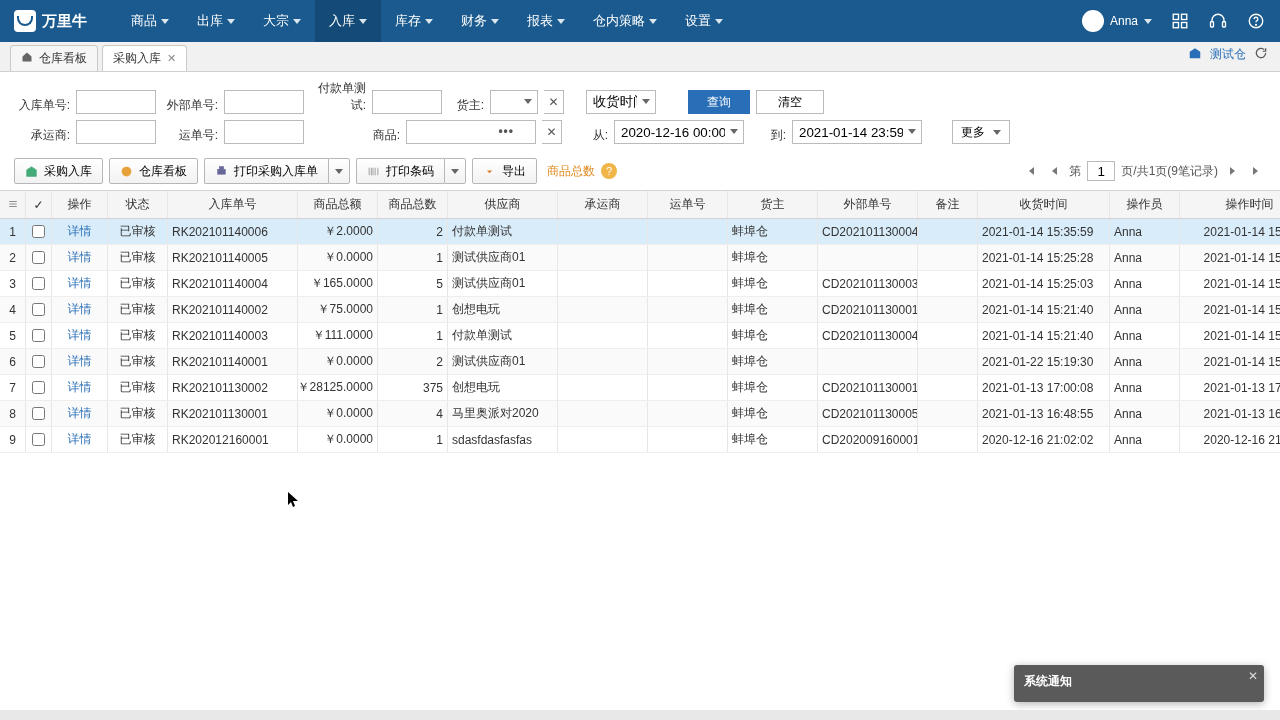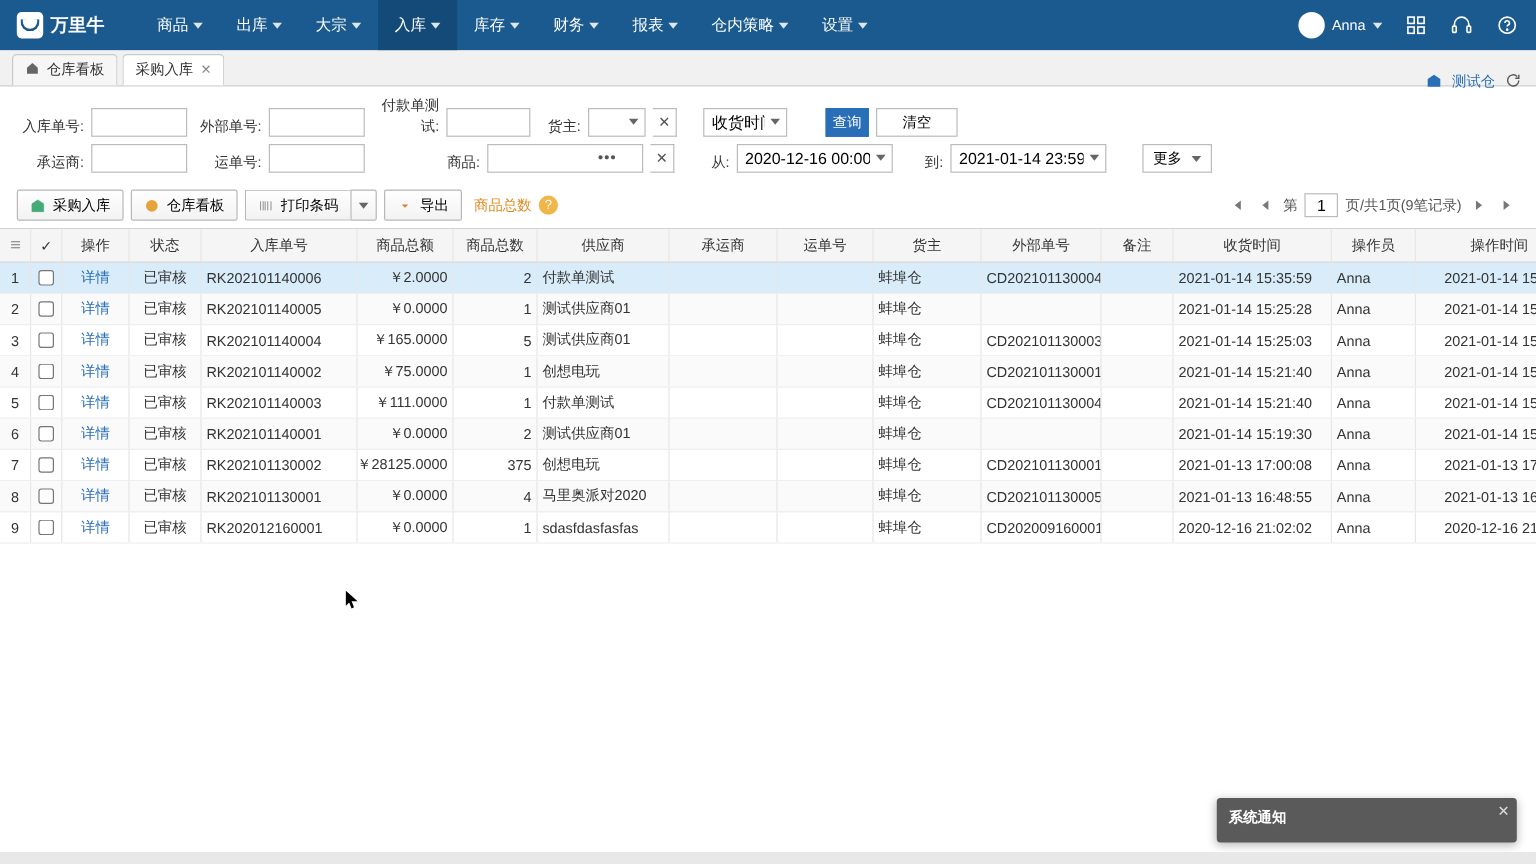--- a/index.html
+++ b/index.html
@@ -20,37 +20,37 @@
 .avatar { width:22px; height:22px; border-radius:50%; background:#fff; }
 .ticon { width:20px; height:20px; display:inline-flex; align-items:center; justify-content:center; cursor:pointer; color:#fff; }
 .ticon svg { width:18px; height:18px; fill:none; stroke:#fff; stroke-width:1.8; }
 
 
 .tabbar { height: 30px; background: #f1f1f1; border-bottom:1px solid #d0d0d0; display:flex; align-items:flex-end; padding-left:10px; position:relative;}
 .tab { height:26px; padding:0 10px; display:flex; align-items:center; gap:6px; border:1px solid #c9c9c9; border-bottom:none; background:#f6f6f6; border-radius:4px 4px 0 0; margin-right:4px; font-size:12px; cursor:pointer;}
 .tab.active { background:#fff; }
 .tab .home-icon svg{width:12px;height:12px;fill:#666;}
 .tab .close-x{color:#888;font-size:11px;cursor:pointer;}
-.tabbar-right { position:absolute; right:12px; top:4px; display:flex; align-items:center; gap:8px; color:#296fb7;margin-top:14px;}
+.tabbar-right { position:absolute; right:12px; top:4px; display:flex; align-items:center; gap:8px; color:#296fb7;}
 .tabbar-right .wh-icon svg{width:14px;height:14px;fill:#296fb7;}
 .tabbar-right .refresh svg{width:14px;height:14px;stroke:#555;fill:none;stroke-width:2;}
 
 
 .filters { padding:8px 14px 4px; background:#fff; }
 .frow { display:flex; align-items:flex-end; gap:6px; margin-bottom:6px; flex-wrap:wrap;}
 .flabel { width:56px; text-align:right; color:#333; }
 .tin { height:24px; border:1px solid #bbb; padding:0 6px; background:#fff; }
 .w80{width:80px;} .w70{width:70px;} .w130{width:130px;}
 .sel-wrap{position:relative; display:inline-flex;}
 .sel-wrap .tin{padding-right:18px;}
 .sel-caret{position:absolute; right:6px; top:9px; width:0;height:0;border-left:4px solid transparent;border-right:4px solid transparent;border-top:5px solid #666;cursor:pointer;}
 .xbtn{width:20px;height:24px;border:1px solid #bbb;border-left:none;background:#fff;cursor:pointer;font-size:12px;color:#555;}
 .radio-g{display:flex;align-items:center;gap:10px;margin-left:6px;}
 .radio-g label{display:flex;align-items:center;gap:3px;cursor:pointer;}
-.btn{height:24px;padding:0 5px;border:1px solid #bbb;background:#fff;cursor:pointer;font-size:12px;}
+.btn{height:24px;padding:0 18px;border:1px solid #bbb;background:#fff;cursor:pointer;font-size:12px;}
 .btn.primary{background:#296fb7;border-color:#296fb7;color:#fff;}
 .btn.more{width:58px;padding:0 8px;display:inline-flex;align-items:center;justify-content:space-between;}
 .ellips{display:flex;align-items:center;justify-content:flex-end;padding-right:4px;}
 .dots{letter-spacing:1px;color:#555;font-weight:bold;}
 
 
 .toolbar{display:flex;align-items:center;gap:6px;padding:4px 14px 6px;}
 .tbtn{height:26px;padding:0 10px;border:1px solid #b7b7b7;background:linear-gradient(#fff,#f2f2f2);cursor:pointer;display:inline-flex;align-items:center;gap:6px;font-size:12px;border-radius:2px;}
 .tbtn svg{width:13px;height:13px;}
 .tbtn .mini-caret{width:0;height:0;border-left:4px solid transparent;border-right:4px solid transparent;border-top:5px solid #666;}
@@ -247,20 +247,32 @@
           <path d="M3 9l9-6 9 6v12H3z"></path>
         </svg>
         <span>采购入库</span>
       </button>
   <button class="tbtn">
         <svg viewBox="0 0 24 24" fill="#e7a23c">
           <circle cx="12" cy="12" r="9"></circle>
         </svg>
         <span>仓库看板</span>
       </button>
+  <span class="split">
+    <button class="tbtn">
+          <svg viewBox="0 0 24 24" fill="#669" stroke="#669">
+            <rect x="5" y="8" width="14" height="9"></rect>
+            <rect x="8" y="3" width="8" height="5"></rect>
+          </svg>
+          <span>打印采购入库单</span>
+        </button>
+    <button class="tbtn drop">
+          <span class="mini-caret"></span>
+        </button>
+  </span>
   <span class="split">
     <button class="tbtn">
           <svg viewBox="0 0 24 24" stroke="#555">
             <path d="M4 5v14M8 5v14M11 5v14M15 5v14M20 5v14"></path>
           </svg>
           <span>打印条码</span>
         </button>
     <button class="tbtn drop">
           <span class="mini-caret"></span>
         </button>
@@ -446,21 +458,21 @@
           <div class="ctr">已审核</div>
           <div>RK202101140001</div>
           <div class="num-r">￥0.0000</div>
           <div class="num-r">2</div>
           <div>测试供应商01</div>
           <div></div>
           <div></div>
           <div>蚌埠仓</div>
           <div></div>
           <div></div>
-          <div>2021-01-14 15:19:30</div>
+          <div>2021-01-22 15:19:30</div>
           <div>Anna</div>
           <div class="num-r">2021-01-14 15:21:36</div>
         </div>
         <div class="grow">
           <div class="ctr">7</div>
           <div class="ctr">
             <input type="checkbox" style="">
           </div>
           <div class="ctr">
             <span class="lnk">详情</span>

